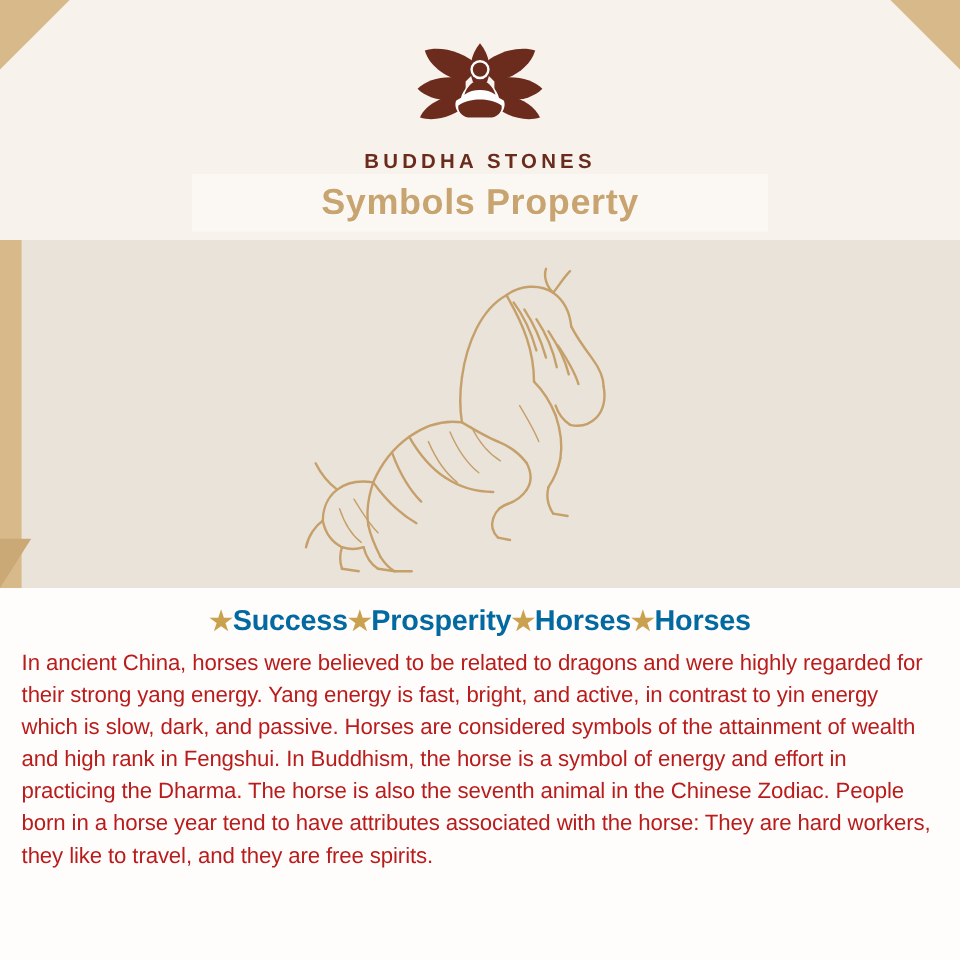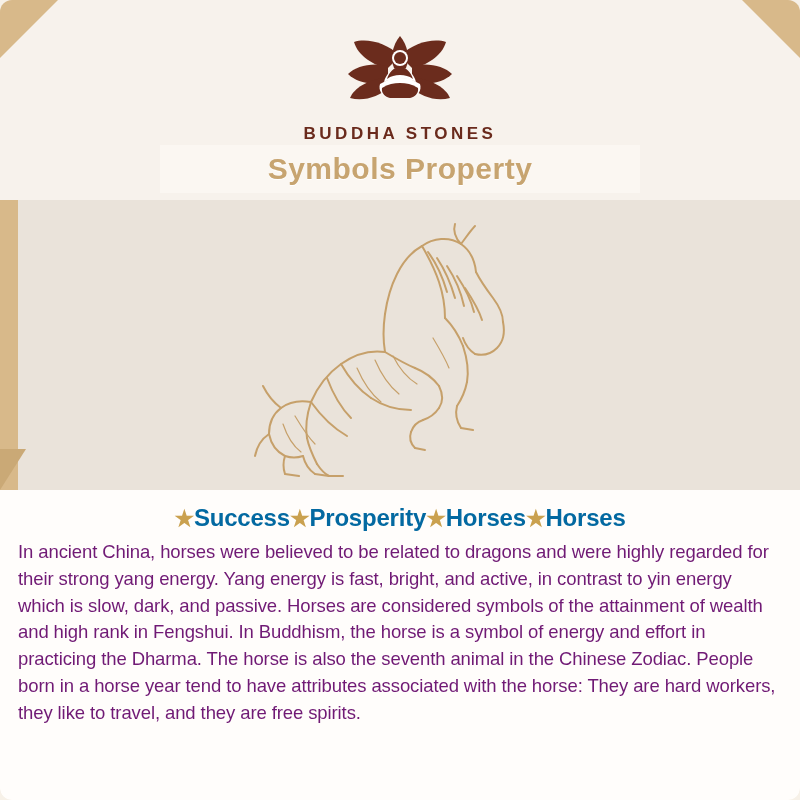--- a/index.html
+++ b/index.html
@@ -12,21 +12,20 @@
     background: #f7f1e8;
     font-family: "Liberation Sans", sans-serif;
     overflow: hidden;
   }
   .page {
     position: relative;
     width: 800px;
     height: 800px;
     background: #efe7da;
     overflow: hidden;
-    border-radius: 12px;
   }
 
   
   .top-band {
     position: absolute;
     top: 0; left: 0;
     width: 800px;
     height: 200px;
     background: #f7f2ec;
     z-index: 2;
@@ -168,21 +167,21 @@
   .keywords .star {
     color: #caa14f;
     font-size: 22px;
   }
   .keywords .kw {
     color: #0369a1;
   }
   .body-text {
     font-size: 18.5px;
     line-height: 1.45;
-    color: #701a75;
+    color: #b91c1c;
     font-family: "Liberation Sans", sans-serif;
     text-align: left;
     letter-spacing: -0.1px;
     margin-top: 7px;
   }
 </style>
 </head>
 <body>
 
 <div class="page">

